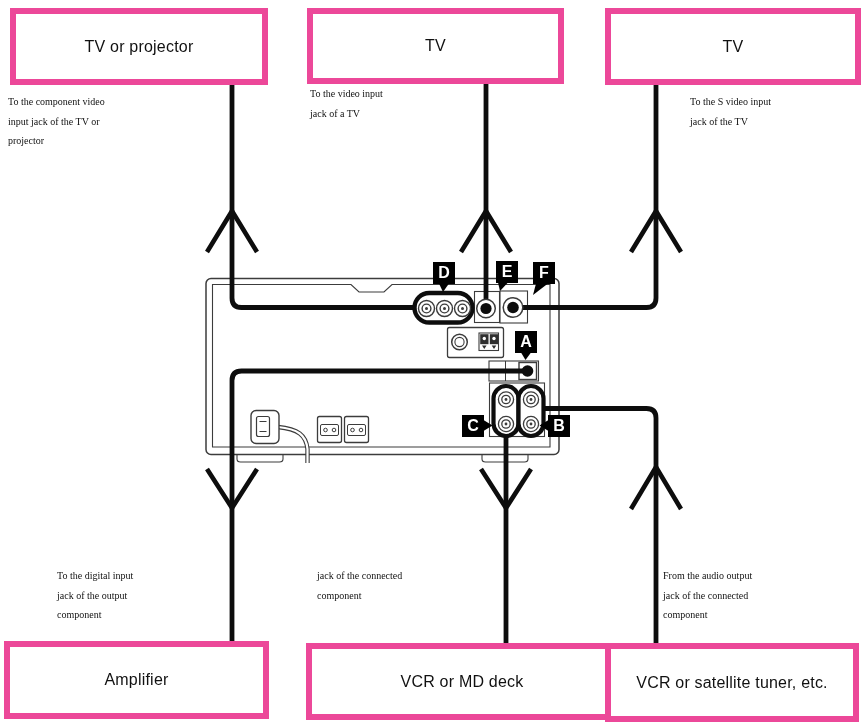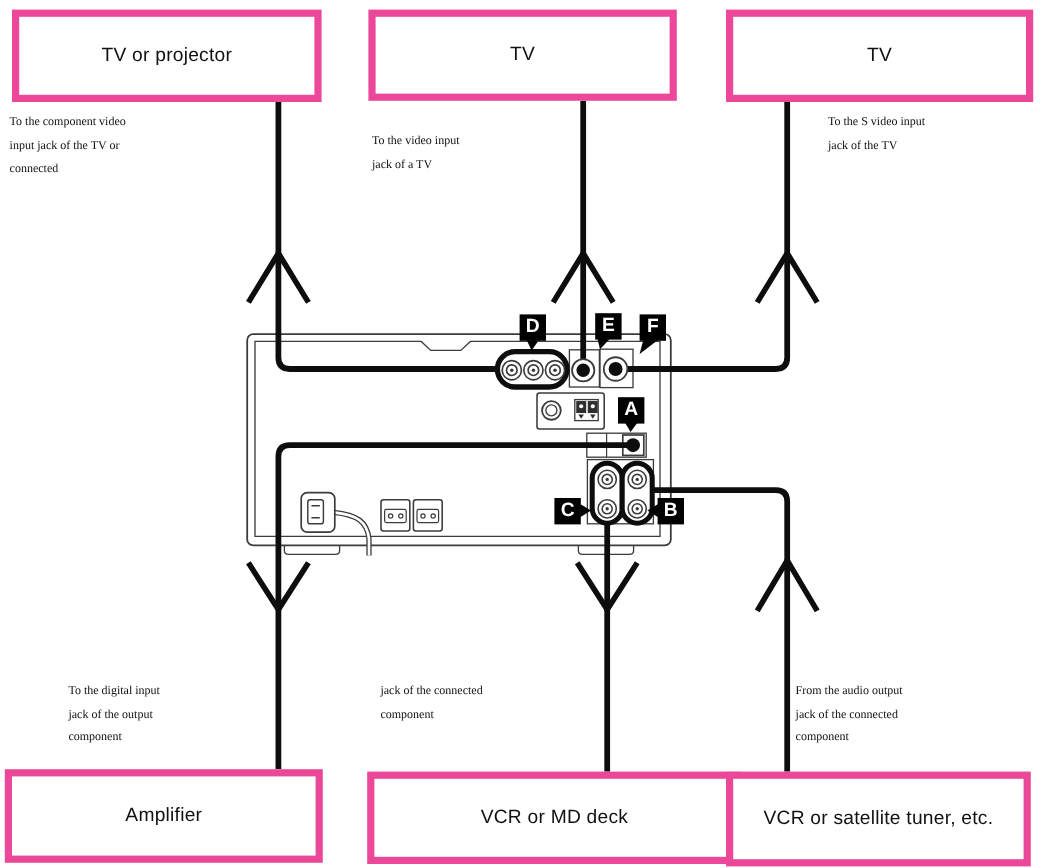--- a/index.html
+++ b/index.html
@@ -22,21 +22,21 @@
     position:absolute;z-index:3;width:22px;height:22px;background:#000000;color:#ffffff;
     font-weight:bold;font-size:16px;line-height:22px;text-align:center;
   }
   .box-tl{left:10px;top:8px;width:258px;height:77px;}
   .box-tm{left:307px;top:8px;width:257px;height:76px;}
   .box-tr{left:605px;top:8px;width:256px;height:77px;}
   .box-bl{left:4px;top:641px;width:265px;height:78px;}
   .box-bm{left:306px;top:643px;width:312px;height:77px;}
   .box-br{left:605px;top:643px;width:254px;height:79px;text-align:right;}
   .note-tl{left:8px;top:92px;}
-  .note-tm{left:310px;top:108px;}
+  .note-tm{left:310px;top:84px;}
   .note-tr{left:690px;top:92px;}
   .note-bl{left:57px;top:566px;}
   .note-bm{left:317px;top:566px;}
   .note-br{left:663px;top:566px;}
   .badge-d{left:433px;top:262px;}
   .badge-e{left:496px;top:261px;}
   .badge-f{left:533px;top:262px;}
   .badge-a{left:515px;top:331px;}
   .badge-c{left:462px;top:415px;}
   .badge-b{left:548px;top:415px;}
@@ -182,21 +182,21 @@
   <div class="devbox box-bm">
     <span>VCR or MD deck</span>
   </div>
   <div class="devbox box-br">
     <span>VCR or satellite tuner, etc.</span>
   </div>
 
   <div class="note note-tl">
     <div>To the component video</div>
     <div>input jack of the TV or</div>
-    <div>connected</div>
+    <div>projector</div>
   </div>
   <div class="note note-tm">
     <div>To the video input</div>
     <div>jack of a TV</div>
   </div>
   <div class="note note-tr">
     <div>To the S video input</div>
     <div>jack of the TV</div>
   </div>
   <div class="note note-bl">

